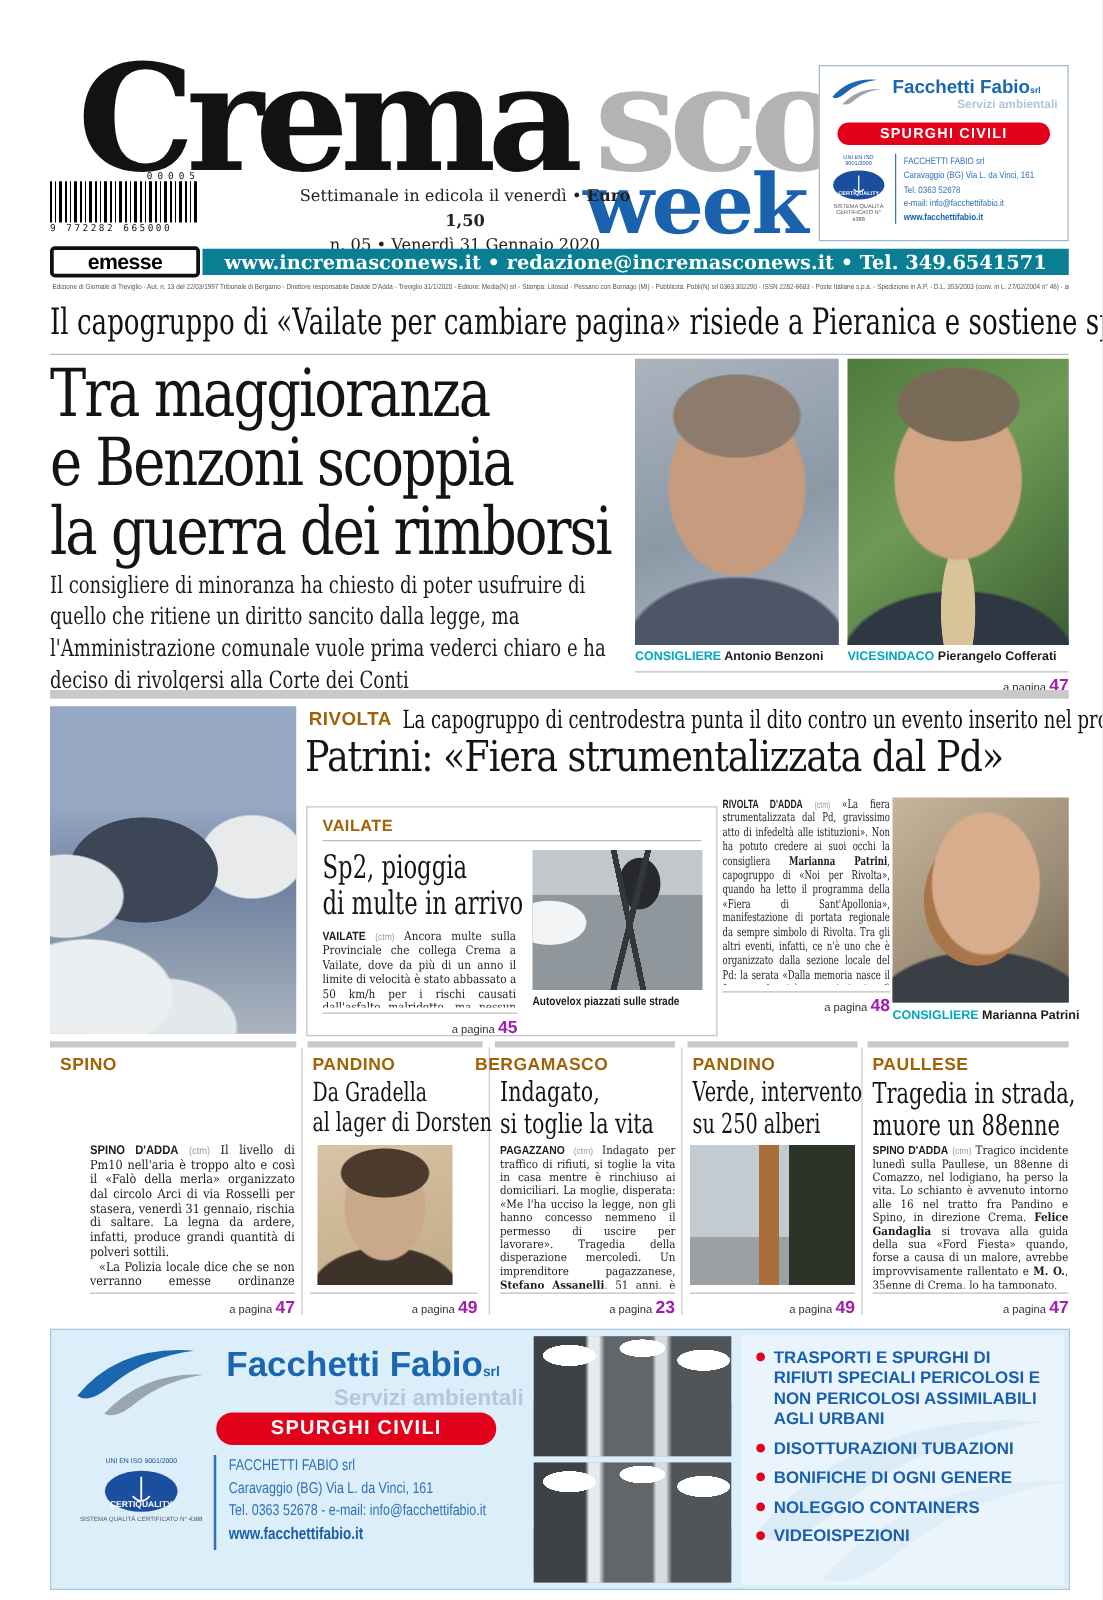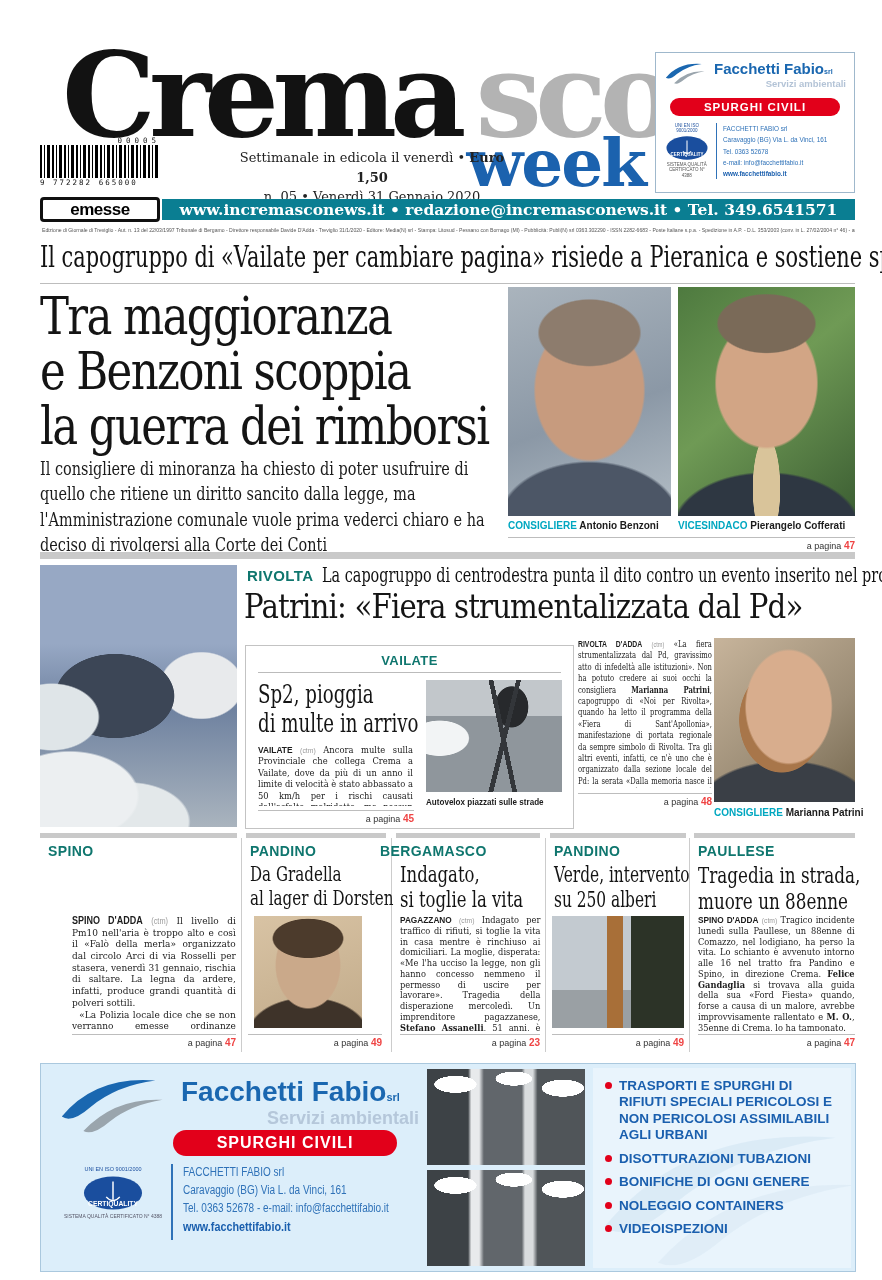--- a/index.html
+++ b/index.html
@@ -33,25 +33,25 @@
 
   
   .netweek-box { background:#fff; border:3px solid #101010; border-radius:4px; font-family:"Liberation Sans",sans-serif;
                  font-weight:bold; font-size:17px; letter-spacing:-0.5px; color:#000; text-align:center; line-height:19px; }
   .tealbar { background:#0a7e92; color:#fff; font-family:"DejaVu Serif",serif; font-weight:bold;
              font-size:15.5px; text-align:center; line-height:21px; }
   .imprint { font-family:"Liberation Sans",sans-serif; font-size:6px; color:#555; }
 
   .kicker { font-size:29px; color:#111; }
   .headline { font-family:"DejaVu Serif",serif; color:#141414; }
-  .sec-label { font-family:"Liberation Sans",sans-serif; font-weight:bold; color:#0f766e; letter-spacing:0.4px;text-align:center; }
+  .sec-label { font-family:"Liberation Sans",sans-serif; font-weight:bold; color:#a16207; letter-spacing:0.4px; }
   .caption { font-family:"Liberation Sans",sans-serif; font-size:10px; font-weight:bold; color:#1b1b1b; }
   .caption .cap-label { color:#00a7c0; }
   .pageref { font-family:"Liberation Sans",sans-serif; font-size:9px; color:#333; text-align:right; }
-  .pageref b { font-size:10px; color:#ef4444; }
+  .pageref b { font-size:14px; color:#a21caf; }
   .body-txt { color:#1c1c1c; text-align:justify; line-height:1.2; }
   .body-txt .lead-in { font-family:"Liberation Sans",sans-serif; font-weight:bold; }
   .body-txt .byline { font-family:"Liberation Sans",sans-serif; color:#9a9a9a; font-size:0.82em; }
 
   
   .ph { position:absolute; background-color:#c9c9c9; }
   .ph-benzoni { background:
       radial-gradient(ellipse 52px 34px at 50% 20%, #8d7c6d 96%, transparent),
       radial-gradient(ellipse 56px 72px at 50% 45%, #c79b7e 96%, transparent),
       radial-gradient(ellipse 92px 62px at 50% 103%, #4c5666 96%, transparent),

